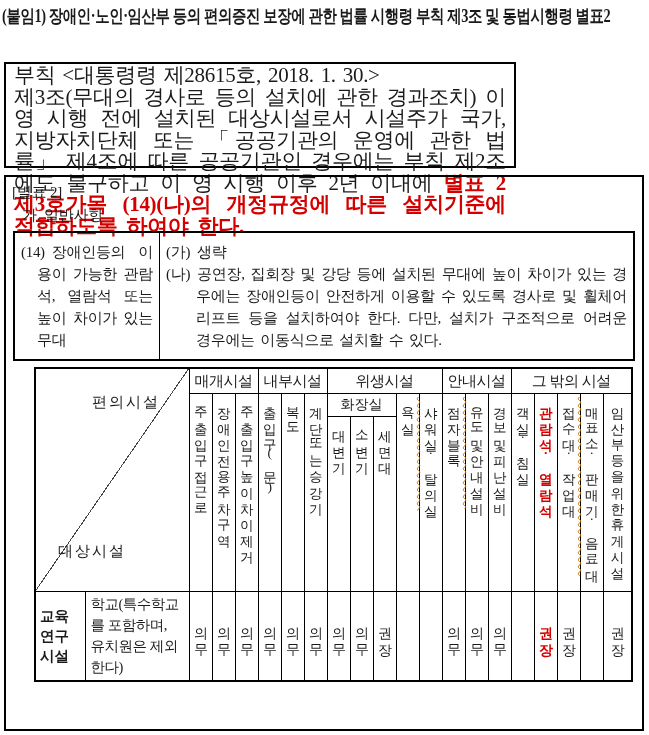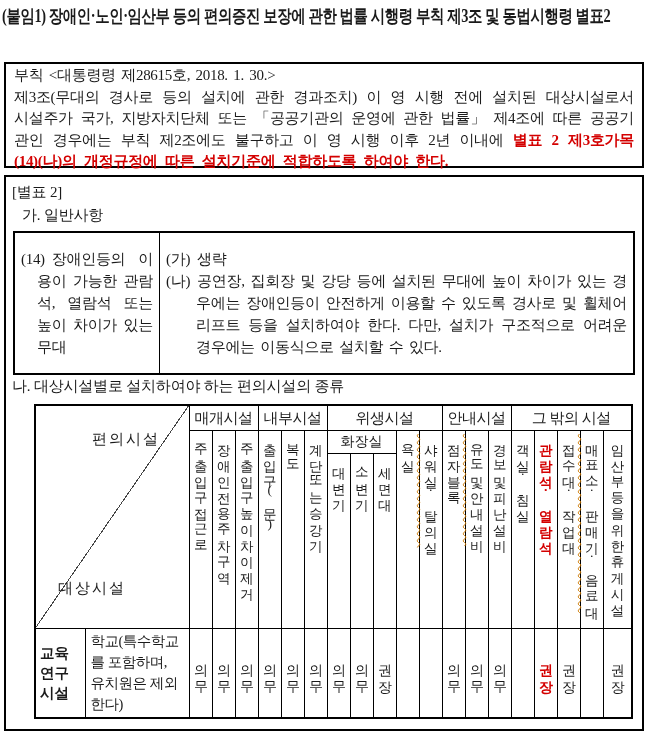--- a/index.html
+++ b/index.html
@@ -11,40 +11,40 @@
 
   
   .page-title{
     position:absolute;top:4px;left:2px;font-size:18px;font-weight:bold;
     white-space:nowrap;transform:scaleX(.80);transform-origin:0 50%;
     letter-spacing:-0.5px;
   }
 
   
   .addendum-box{
-    position:absolute;left:4px;top:62px;width:640px;height:106px;
+    position:absolute;left:4px;top:62px;width:512px;height:106px;
     border:2px solid #000;box-sizing:border-box;padding:1px 8px 8px 8px;
-    font-size:15px;line-height:21.5px;
+    font-size:21px;line-height:21.5px;
   }
   .addendum-box p{margin:0;text-align:justify;letter-spacing:-0.3px;word-spacing:4px;}
   .addendum-box .hd{text-align:left;word-spacing:2px;}
 
   
   .annex-box{
     position:absolute;left:4px;top:175px;width:640px;height:556px;
     border:2px solid #000;box-sizing:border-box;padding:4px 6px;
     font-size:15px;
   }
   .annex-box .ln{margin:0;line-height:23px;letter-spacing:-0.2px;}
   .ln.indent1{padding-left:10px;}
 
   
   table{border-collapse:collapse;}
   .gtable{margin:4px 0 0 1px;width:622px;border:2px solid #000;table-layout:fixed;}
-  .gtable td{border:1px solid #000;vertical-align:top;padding:15px 6px;font-size:15px;line-height:22px;}
+  .gtable td{border:1px solid #000;vertical-align:top;padding:8px 6px;font-size:15px;line-height:22px;}
   .gtable .g-left{width:132px;}
   .gtable p{margin:0;text-align:justify;letter-spacing:-0.3px;word-spacing:2px;}
   .hang14{padding-left:16px;text-indent:-16px;}
   .hangprov{padding-left:30px;text-indent:-30px;}
   .lbl{margin-right:7px;}
 
   .sub-b{margin-top:21px;margin-bottom:0;}
 
   
   .ftable{margin:6px 0 0 22px;border:2px solid #000;table-layout:fixed;}
@@ -94,21 +94,20 @@
         <p class="hang14"><span class="lbl">(14)</span><span>장애인등의 이용이 가능한 관람석, 열람석 또는 높이 차이가 있는 무대</span></p>
       </td>
       <td>
         <p class="hangprov"><span class="lbl">(가)</span><span>생략</span></p>
         <p class="hangprov"><span class="lbl">(나)</span><span>공연장, 집회장 및 강당 등에 설치된 무대에 높이 차이가 있는 경우에는 장애인등이 안전하게 이용할 수 있도록 경사로 및 휠체어리프트 등을 설치하여야 한다. 다만, 설치가 구조적으로 어려운 경우에는 이동식으로 설치할 수 있다.</span></p>
       </td>
     </tr>
   </tbody>
     </table>
 
-  <p class="ln sub-b">나. 대상시설별로 설치하여야 하는 편의시설의 종류</p>
 
   <table class="ftable">
     <colgroup>
       <col class="c-cat">
         <col class="c-tgt">
       <col class="c-n">
         <col class="c-n">
         <col class="c-n">
         <col class="c-n">
         <col class="c-n">

